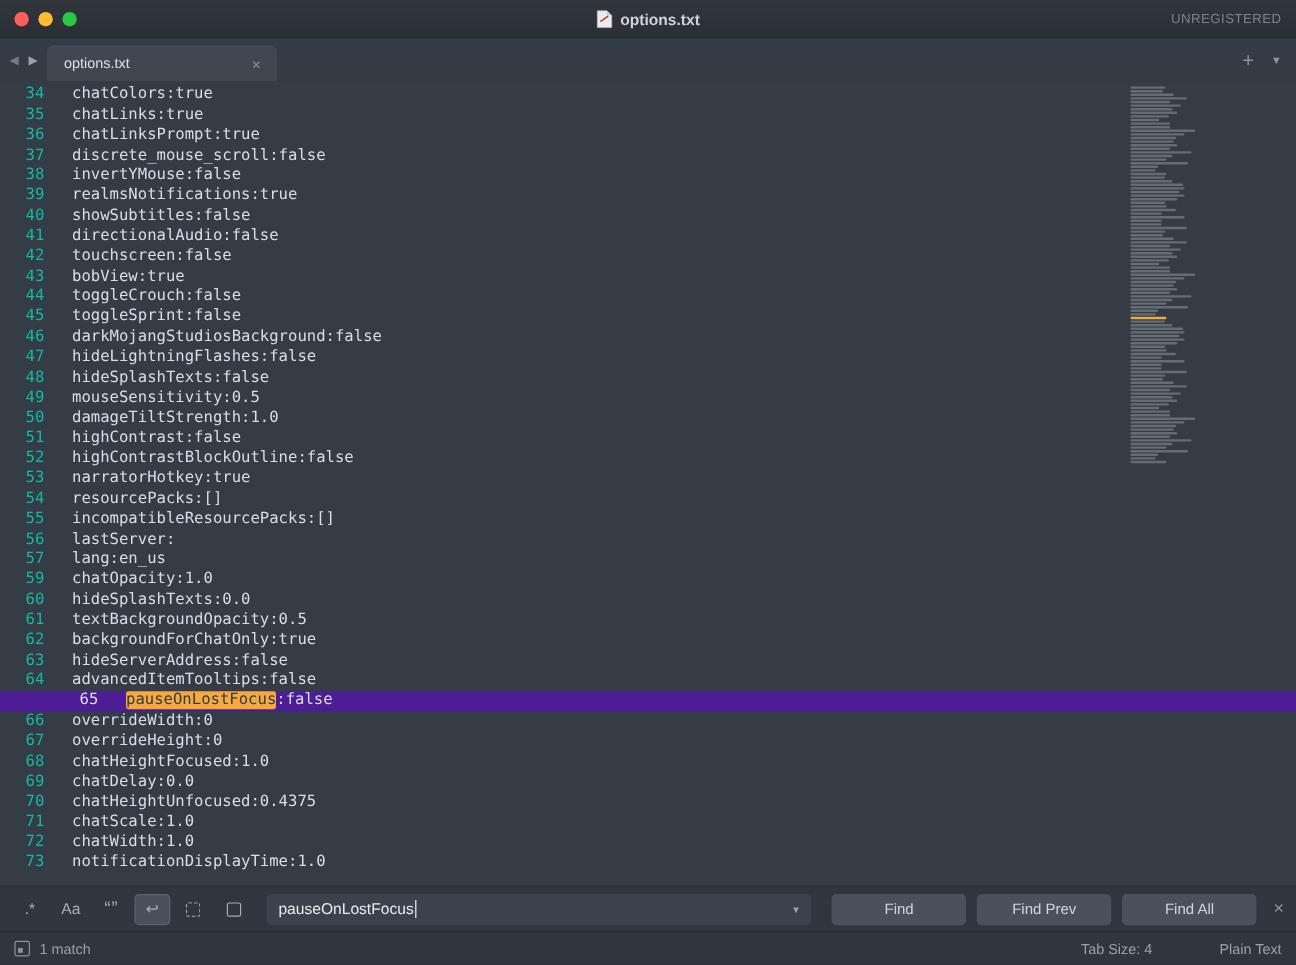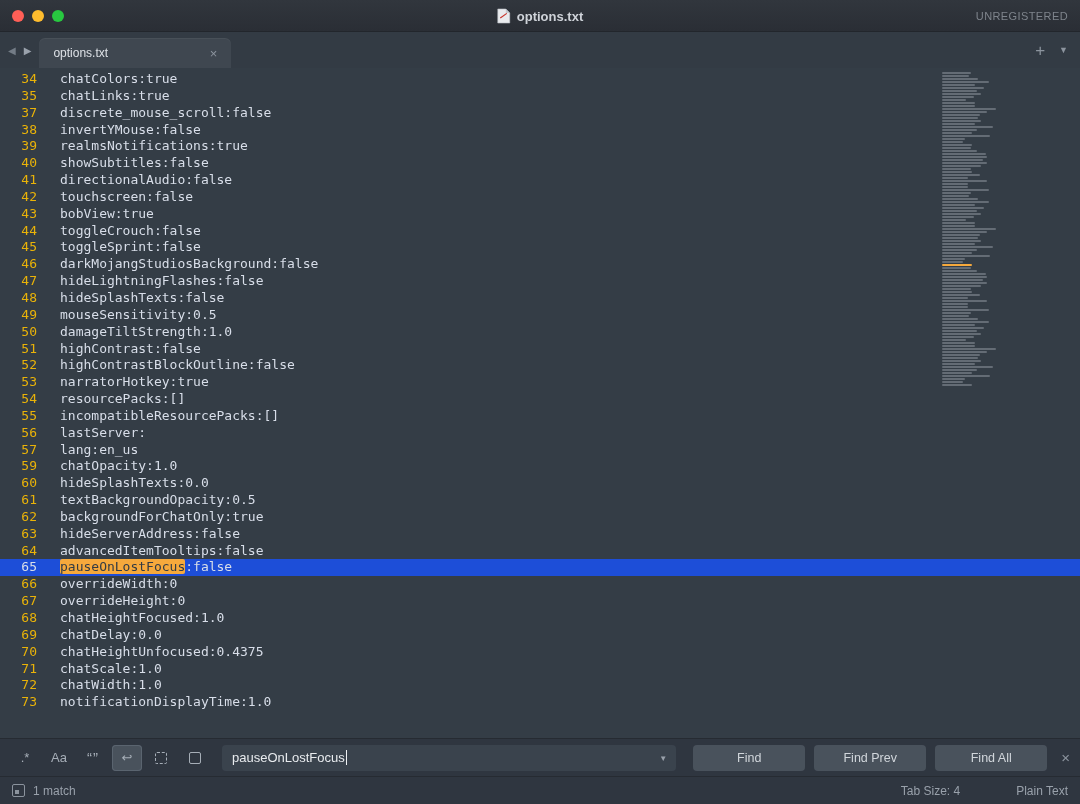--- a/index.html
+++ b/index.html
@@ -56,24 +56,24 @@
   .plus{font-size:17px;line-height:1;}
   .overflow{font-size:9px;}
   
   .editor{flex:1 1 auto;position:relative;overflow:hidden;background:#343d46;}
   #code{
     font-family:"DejaVu Sans Mono","Liberation Mono",monospace;
     font-size:13px;line-height:16.85px;
     padding-top:3px;
   }
   .row{display:flex;height:16.85px;white-space:pre;}
-  .row.active{background:#1d4ed8;}
+  .row.active{background:#4c1d95;padding-left:45px;}
   .ln{
     flex:0 0 46px;text-align:right;padding-right:9px;
-    color:#eab308;user-select:none;
+    color:#14b8a6;user-select:none;
   }
   .row.active .ln{color:#d8dee9;}
   .tx{margin-left:14px;color:#d8dee9;}
   .match{
     background:var(--match,#f6a93c);color:#333b44;border-radius:2px;
   }
   
   #minimap{
     position:absolute;top:4px;right:0;width:140px;height:100%;
     padding-left:2px;
@@ -155,20 +155,21 @@
     <div class="tab-right">
       <span class="plus">+</span>
       <span class="overflow">▼</span>
     </div>
   </div>
 
   <div class="editor">
     <div id="code">
         <div class="row"><span class="ln">34</span><span class="tx">chatColors:true</span></div>
         <div class="row"><span class="ln">35</span><span class="tx">chatLinks:true</span></div>
+        <div class="row"><span class="ln">36</span><span class="tx">chatLinksPrompt:true</span></div>
         <div class="row"><span class="ln">37</span><span class="tx">discrete_mouse_scroll:false</span></div>
         <div class="row"><span class="ln">38</span><span class="tx">invertYMouse:false</span></div>
         <div class="row"><span class="ln">39</span><span class="tx">realmsNotifications:true</span></div>
         <div class="row"><span class="ln">40</span><span class="tx">showSubtitles:false</span></div>
         <div class="row"><span class="ln">41</span><span class="tx">directionalAudio:false</span></div>
         <div class="row"><span class="ln">42</span><span class="tx">touchscreen:false</span></div>
         <div class="row"><span class="ln">43</span><span class="tx">bobView:true</span></div>
         <div class="row"><span class="ln">44</span><span class="tx">toggleCrouch:false</span></div>
         <div class="row"><span class="ln">45</span><span class="tx">toggleSprint:false</span></div>
         <div class="row"><span class="ln">46</span><span class="tx">darkMojangStudiosBackground:false</span></div>

